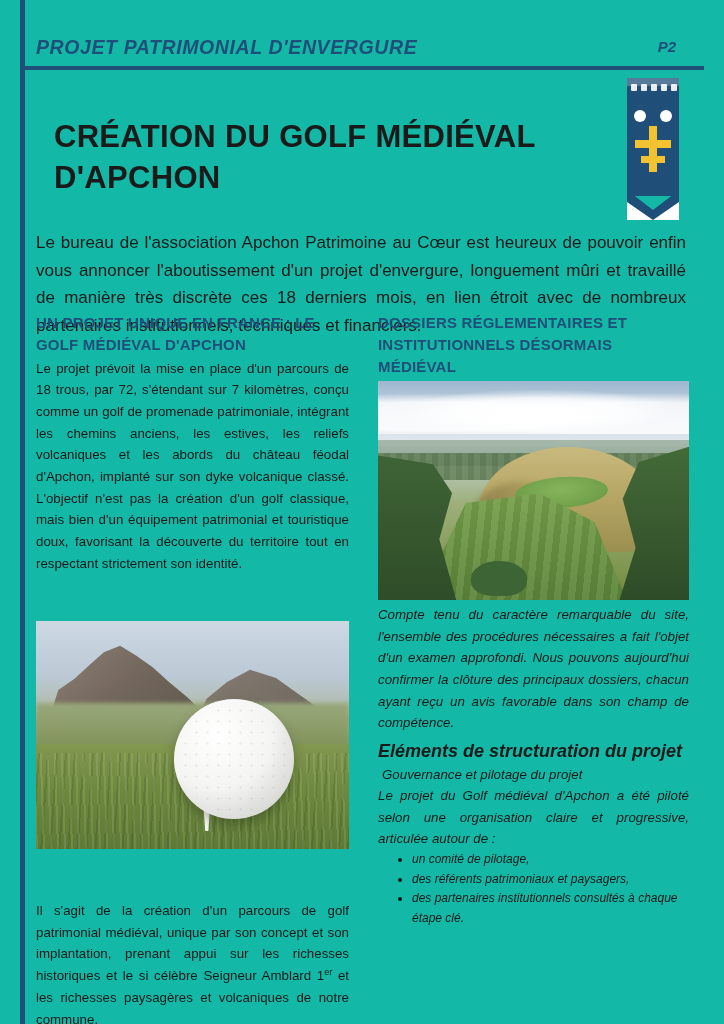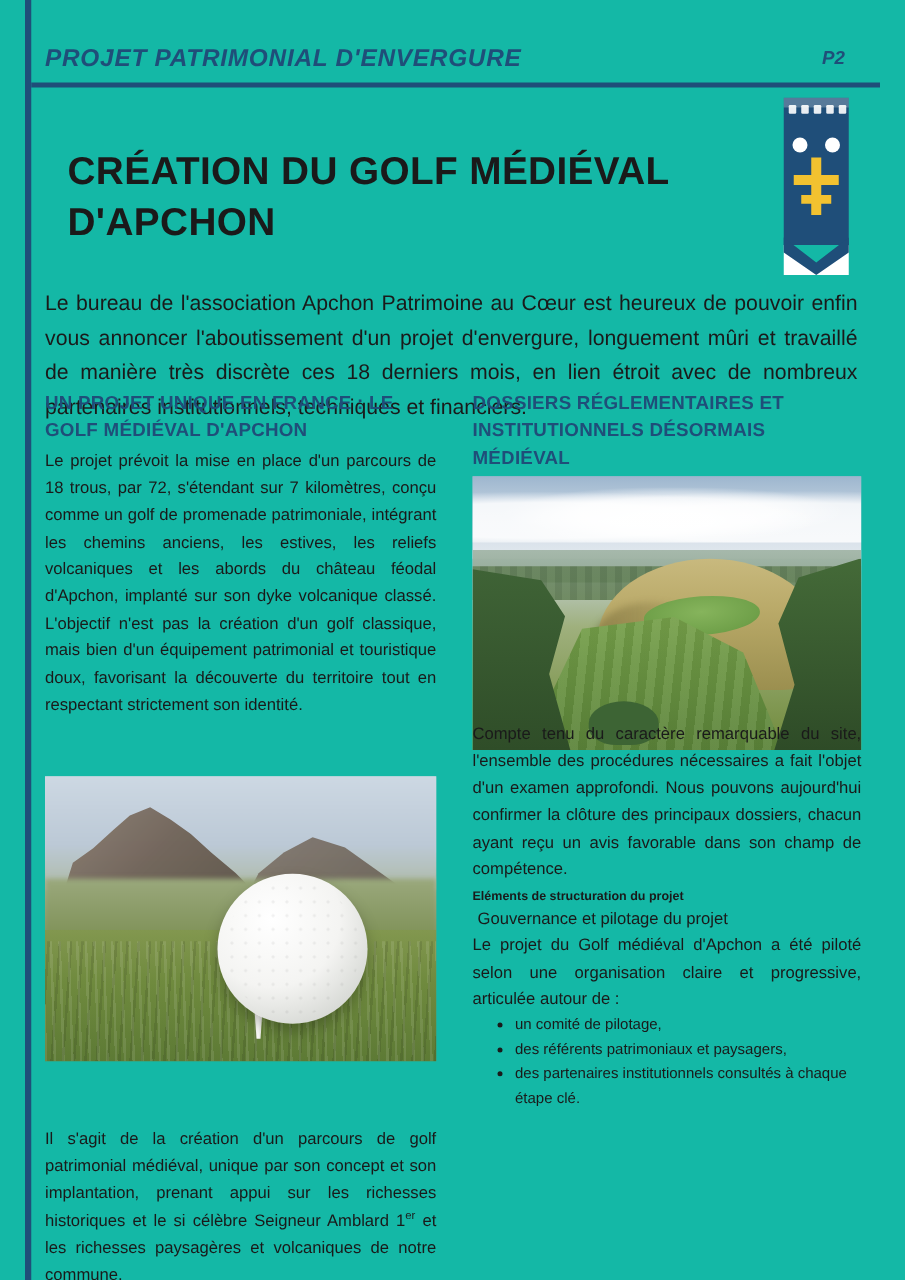--- a/index.html
+++ b/index.html
@@ -98,21 +98,21 @@
     margin: 0 0 2px 0;
   }
   .body-txt {
     font-size: 13.3px;
     line-height: 1.63;
     color: #1a1a1a;
     text-align: justify;
     margin: 0;
   }
   .sub-head {
-    font-size: 10px;
+    font-size: 18px;
     font-weight: bold;
     color: #1a1a1a;
     line-height: 1.5;
     margin: 4px 0 0 0;
   }
   .sub-head2 {
     font-size: 13.3px;
     color: #1a1a1a;
     line-height: 1.5;
     margin: 0 0 0 4px;
@@ -364,21 +364,21 @@
     <div class="pc-mound"></div>
     <div class="pc-mound-shade"></div>
     <div class="pc-green"></div>
     <div class="pc-fairway"></div>
     <div class="pc-fairway-stripes"></div>
     <div class="pc-treesL"></div>
     <div class="pc-treesR"></div>
     <div class="pc-bush"></div>
   </div>
 
-  <div style="position:absolute; left:378px; top:576px; width:311px;">
+  <div style="position:absolute; left:378px; top:604px; width:311px;font-style:italic;">
     <p class="body-txt">Compte tenu du caractère remarquable du site, l'ensemble des procédures nécessaires a fait l'objet d'un examen approfondi. Nous pouvons aujourd'hui confirmer la clôture des principaux dossiers, chacun ayant reçu un avis favorable dans son champ de compétence.</p>
     <p class="sub-head">Eléments de structuration du projet</p>
     <p class="sub-head2">Gouvernance et pilotage du projet</p>
     <p class="body-txt">Le projet du Golf médiéval d'Apchon a été piloté selon une organisation claire et progressive, articulée autour de :</p>
     <ul class="bullets">
       <li>un comité de pilotage,</li>
       <li>des référents patrimoniaux et paysagers,</li>
       <li>des partenaires institutionnels consultés à chaque étape clé.</li>
     </ul>
   </div>

